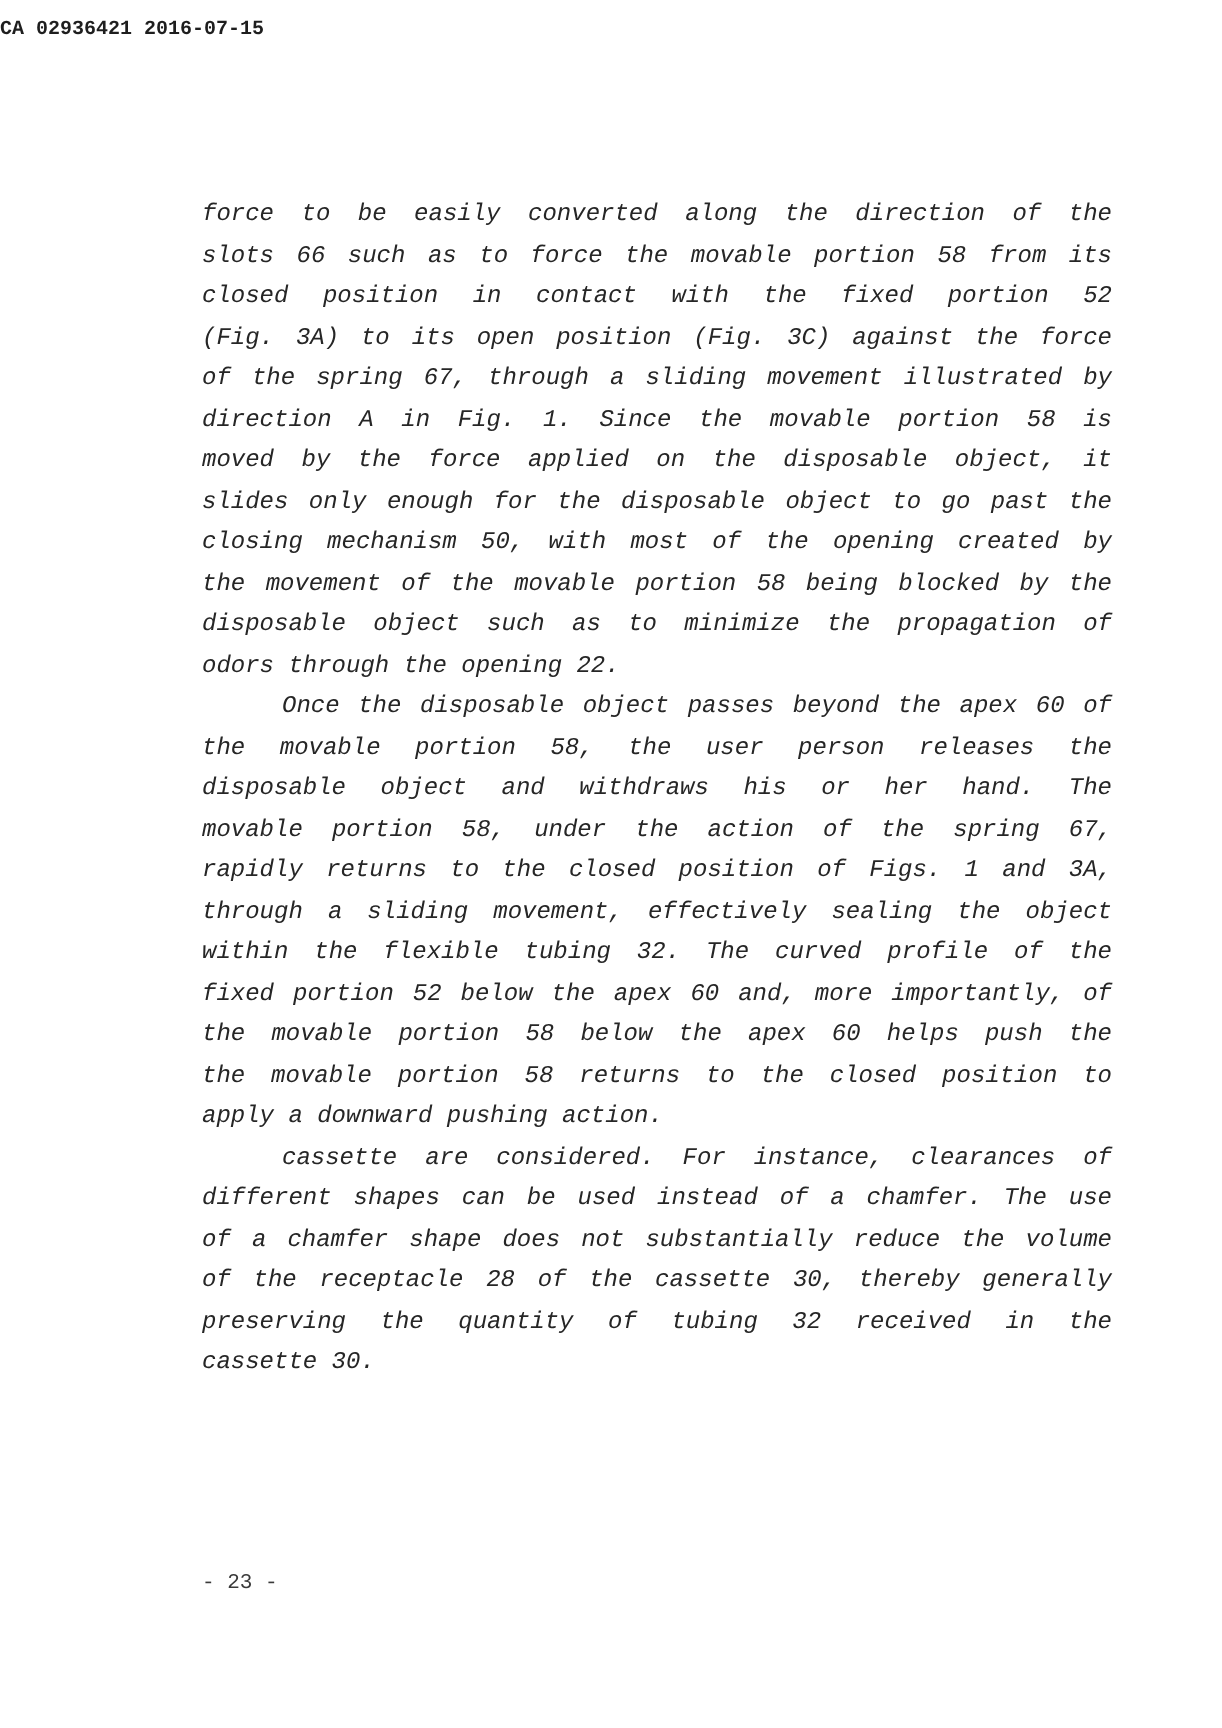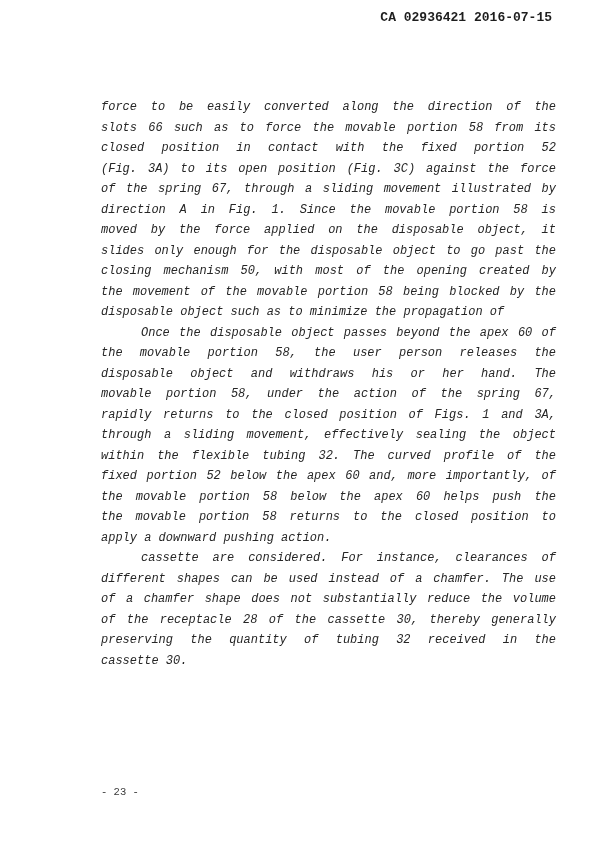--- a/index.html
+++ b/index.html
@@ -14,22 +14,22 @@
     background: #ffffff;
     font-family: "Liberation Mono", "DejaVu Sans Mono", monospace;
     color: #262626;
     overflow: hidden;
   }
   .header {
     position: absolute;
     top: 10px;
     left: 0;
     width: 552px;
-    text-align: right;
-    font-size: 13px;
+    text-align: left;
+    font-size: 10px;
     font-weight: bold;
     color: #1e1e1e;
   }
   .body-text {
     position: absolute;
     top: 97px;
     left: 101px;
     width: 455px;
     font-size: 12px;
     line-height: 20.5px;
@@ -70,20 +70,21 @@
         <div class="line">slots 66 such as to force the movable portion 58 from its</div>
         <div class="line">closed position in contact with the fixed portion 52</div>
         <div class="line">(Fig. 3A) to its open position (Fig. 3C) against the force</div>
         <div class="line">of the spring 67, through a sliding movement illustrated by</div>
         <div class="line">direction A in Fig. 1.  Since the movable portion 58 is</div>
         <div class="line">moved by the force applied on the disposable object, it</div>
         <div class="line">slides only enough for the disposable object to go past the</div>
         <div class="line">closing mechanism 50, with most of the opening created by</div>
         <div class="line">the movement of the movable portion 58 being blocked by the</div>
         <div class="line">disposable object such as to minimize the propagation of</div>
+        <div class="line">odors through the opening 22.</div>
       </div>
       <div class="paragraph para-indent">
         <div class="line">Once the disposable object passes beyond the apex 60 of</div>
         <div class="line">the movable portion 58, the user person releases the</div>
         <div class="line">disposable object and withdraws his or her hand.  The</div>
         <div class="line">movable portion 58, under the action of the spring 67,</div>
         <div class="line">rapidly returns to the closed position of Figs. 1 and 3A,</div>
         <div class="line">through a sliding movement, effectively sealing the object</div>
         <div class="line">within the flexible tubing 32.  The curved profile of the</div>
         <div class="line">fixed portion 52 below the apex 60 and, more importantly, of</div>

